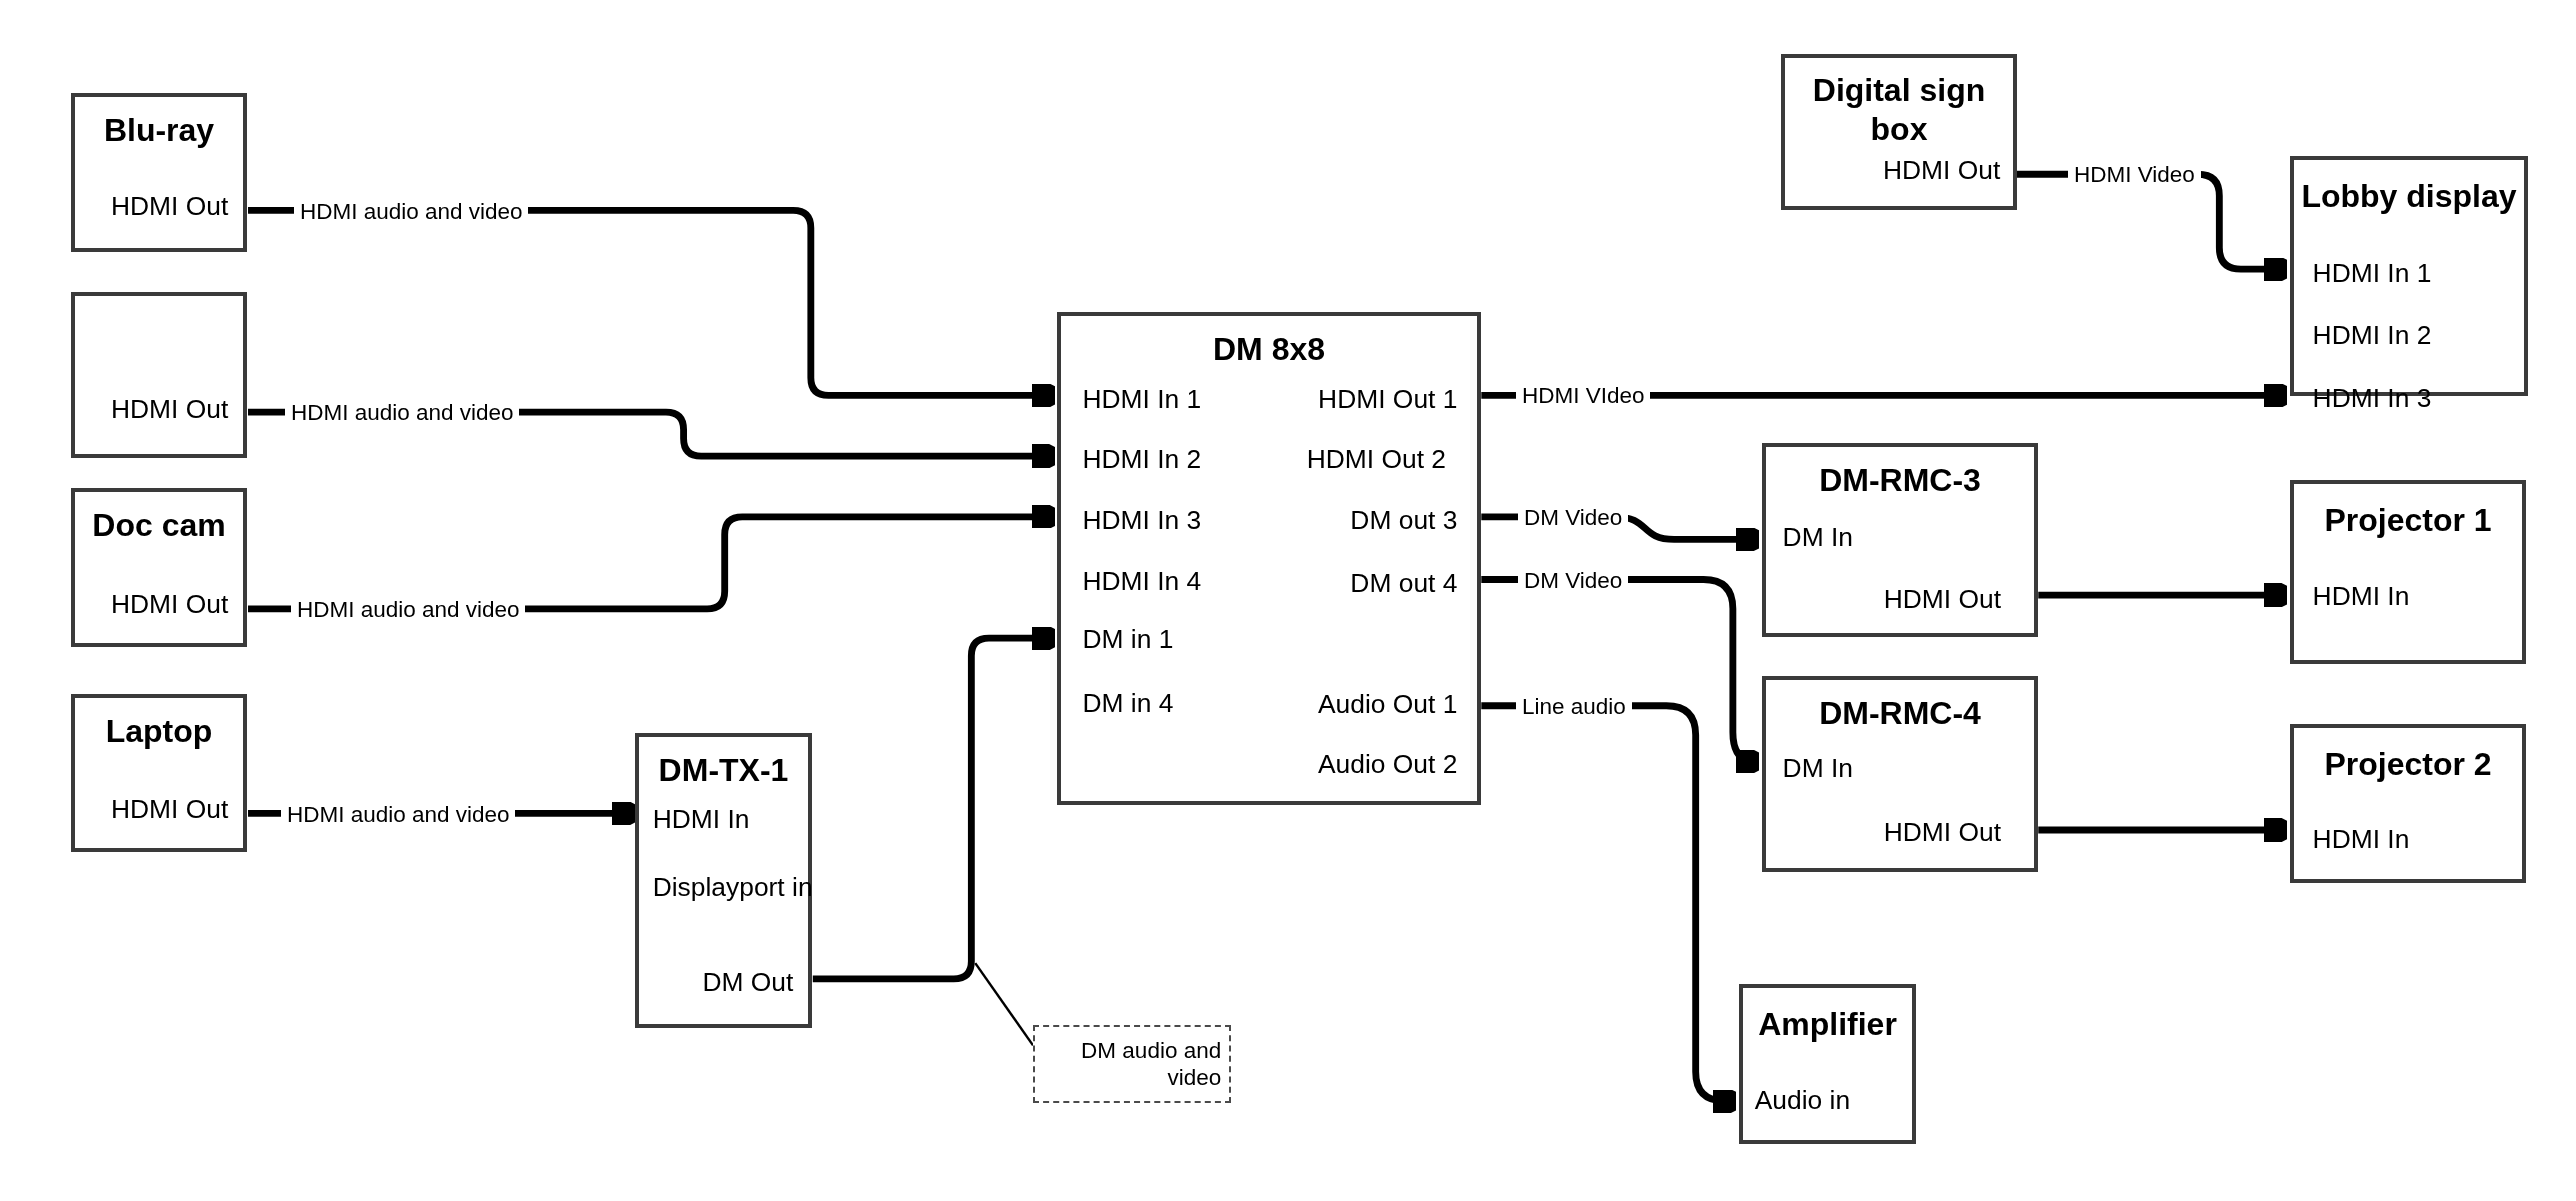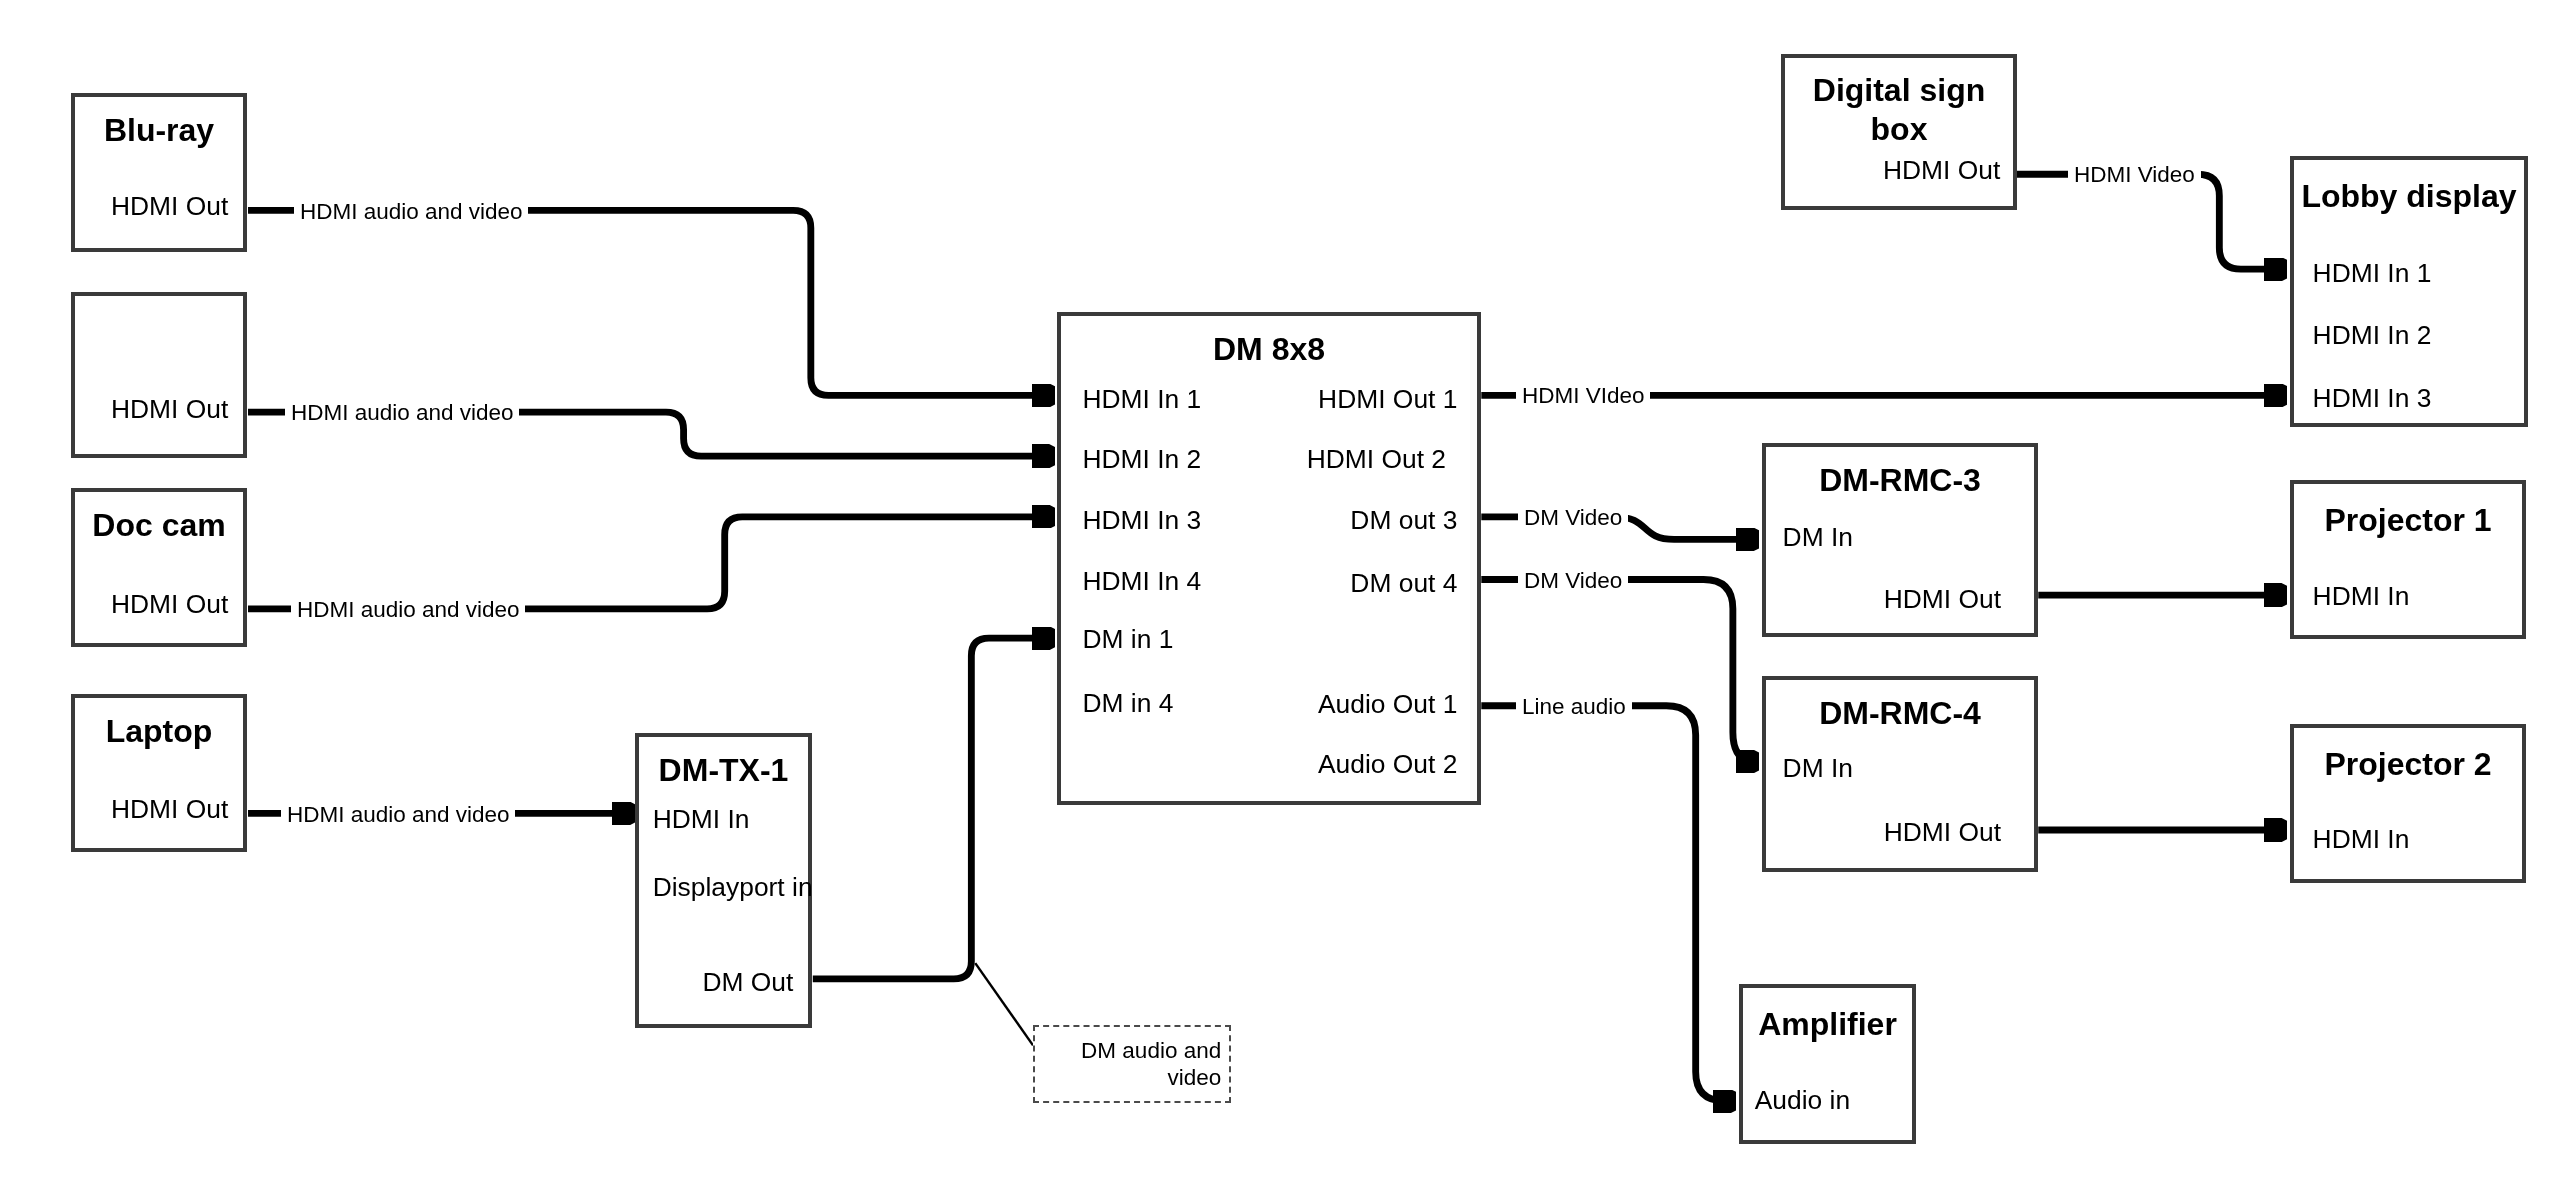--- a/index.html
+++ b/index.html
@@ -94,40 +94,40 @@
     <div class="port" style="top:251px;right:19.6px">DM out 4</div>
     <div class="port" style="top:372px;right:19.6px">Audio Out 1</div>
     <div class="port" style="top:432px;right:19.6px">Audio Out 2</div>
   </div>
 
   <div class="box" style="left:1781px;top:54px;width:236px;height:156px">
     <div class="title" style="top:12.7px">Digital sign box</div>
     <div class="port" style="top:96px;right:12.7px">HDMI Out</div>
   </div>
 
-  <div class="box" style="left:2290px;top:156px;width:238px;height:271px">
+  <div class="box" style="left:2290px;top:156px;width:238px;height:240px">
     <div class="title" style="top:16.6px">Lobby display</div>
     <div class="port" style="top:97px;left:18.6px">HDMI In 1</div>
     <div class="port" style="top:159px;left:18.6px">HDMI In 2</div>
     <div class="port" style="top:222px;left:18.6px">HDMI In 3</div>
   </div>
 
   <div class="box" style="left:1762px;top:443px;width:276px;height:194px">
     <div class="title">DM-RMC-3</div>
     <div class="port" style="top:74px;left:16.6px">DM In</div>
     <div class="port" style="top:136px;right:33px">HDMI Out</div>
   </div>
 
   <div class="box" style="left:1762px;top:676px;width:276px;height:196px">
     <div class="title">DM-RMC-4</div>
     <div class="port" style="top:72px;left:16.6px">DM In</div>
     <div class="port" style="top:136px;right:33px">HDMI Out</div>
   </div>
 
-  <div class="box" style="left:2290px;top:480px;width:236px;height:159px">
+  <div class="box" style="left:2290px;top:480px;width:236px;height:184px">
     <div class="title" style="top:16.6px">Projector 1</div>
     <div class="port" style="top:96px;left:18.6px">HDMI In</div>
   </div>
 
   <div class="box" style="left:2290px;top:724px;width:236px;height:159px">
     <div class="title" style="top:16.6px">Projector 2</div>
     <div class="port" style="top:95px;left:18.6px">HDMI In</div>
   </div>
 
   <div class="box" style="left:1739px;top:984px;width:177px;height:160px">

